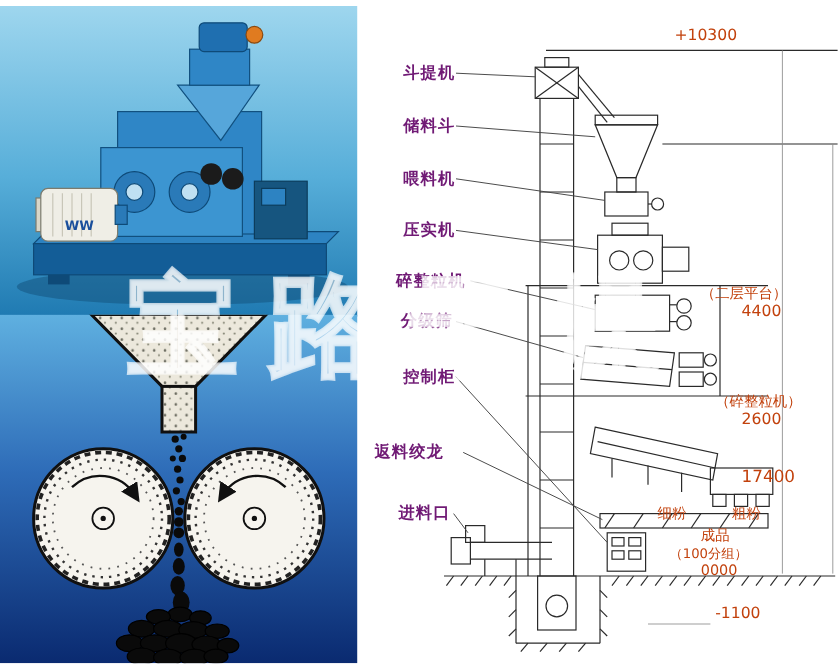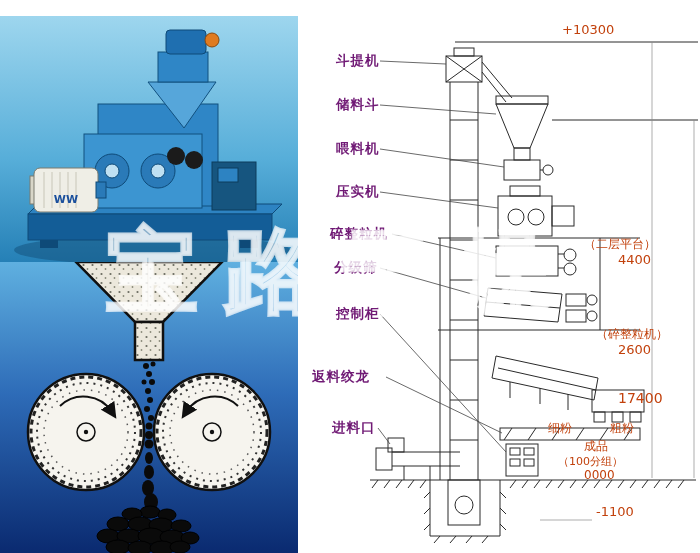--- a/index.html
+++ b/index.html
@@ -1,20 +1,20 @@
 <!DOCTYPE html>
 <html><head>
 <meta charset="utf-8">
 <style>
   *{margin:0;padding:0;box-sizing:border-box}
   html,body{width:700px;height:553px}
   body{font-family:"DejaVu Sans","Liberation Sans",sans-serif;background:#fff}
   .stage{position:relative;width:700px;height:553px;background:#fff;overflow:hidden}
   .panel{position:absolute;overflow:hidden}
-  #photo-panel{left:0;top:16px;width:298px;height:313px}
+  #photo-panel{left:0;top:5px;width:298px;height:313px}
   #press-panel{left:0;top:262px;width:298px;height:291px}
   #diagram-panel{left:300px;top:0;width:400px;height:553px;background:#fff}
   .dlabel{position:absolute;font-size:13.5px;font-weight:600;color:#701a75;white-space:nowrap;letter-spacing:1px}
   .anno{position:absolute;font-size:12px;color:#c2410c;white-space:nowrap}
   .anno.big{font-size:13px}
   .anno.bold{font-weight:400;font-size:14px}
   .watermark{position:absolute;left:106px;top:210px;font-size:92px;font-weight:700;letter-spacing:26px;white-space:nowrap;color:rgba(255,255,255,0.10);-webkit-text-stroke:2.5px rgba(255,255,255,0.70);text-shadow:0 0 2px rgba(255,255,255,0.45);pointer-events:none;z-index:50}
   svg{display:block}
 </style>
 </head>

